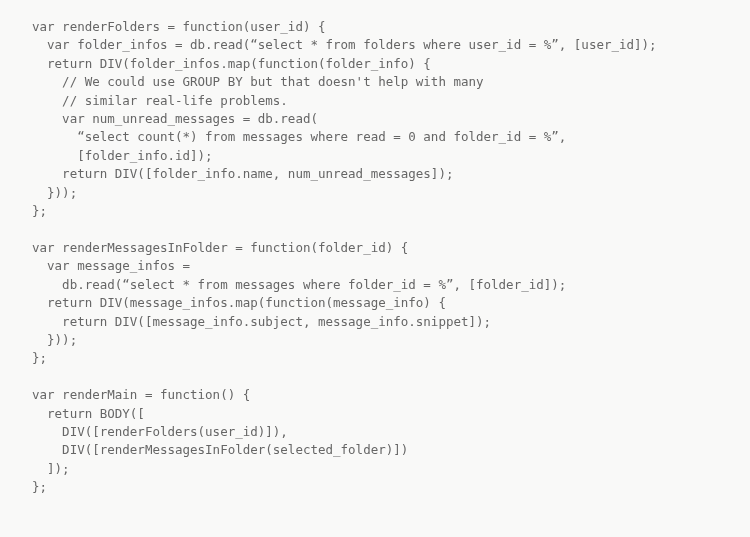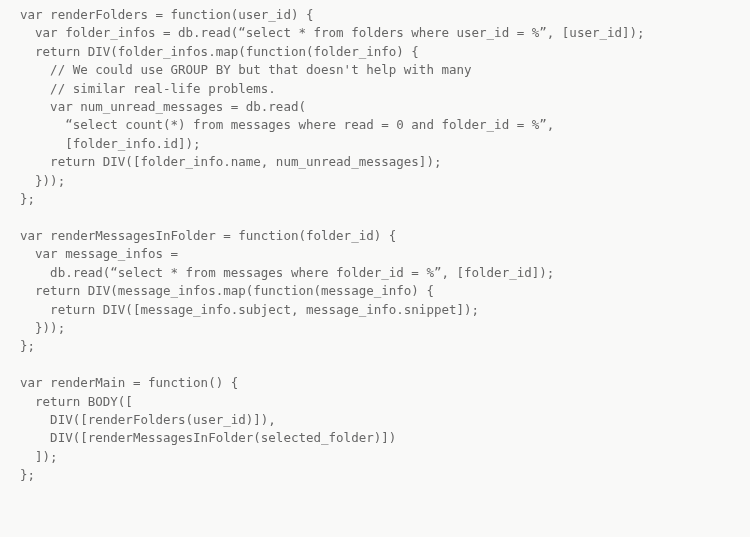--- a/index.html
+++ b/index.html
@@ -10,21 +10,21 @@
     overflow: hidden;
   }
   body {
     background: #f9f9f8;
     font-family: "Consolas", "Monaco", "Menlo", monospace;
     font-size: 12.5px;
     line-height: 18.4px;
     color: #666666;
   }
   pre {
-    margin: 0;
+    margin: 12px;
     padding: 6px 20px;
     white-space: pre;
     font-family: inherit;
   }
 </style>
 </head>
 <body>
 
 <pre><code>var renderFolders = function(user_id) {
   var folder_infos = db.read(“select * from folders where user_id = %”, [user_id]);

